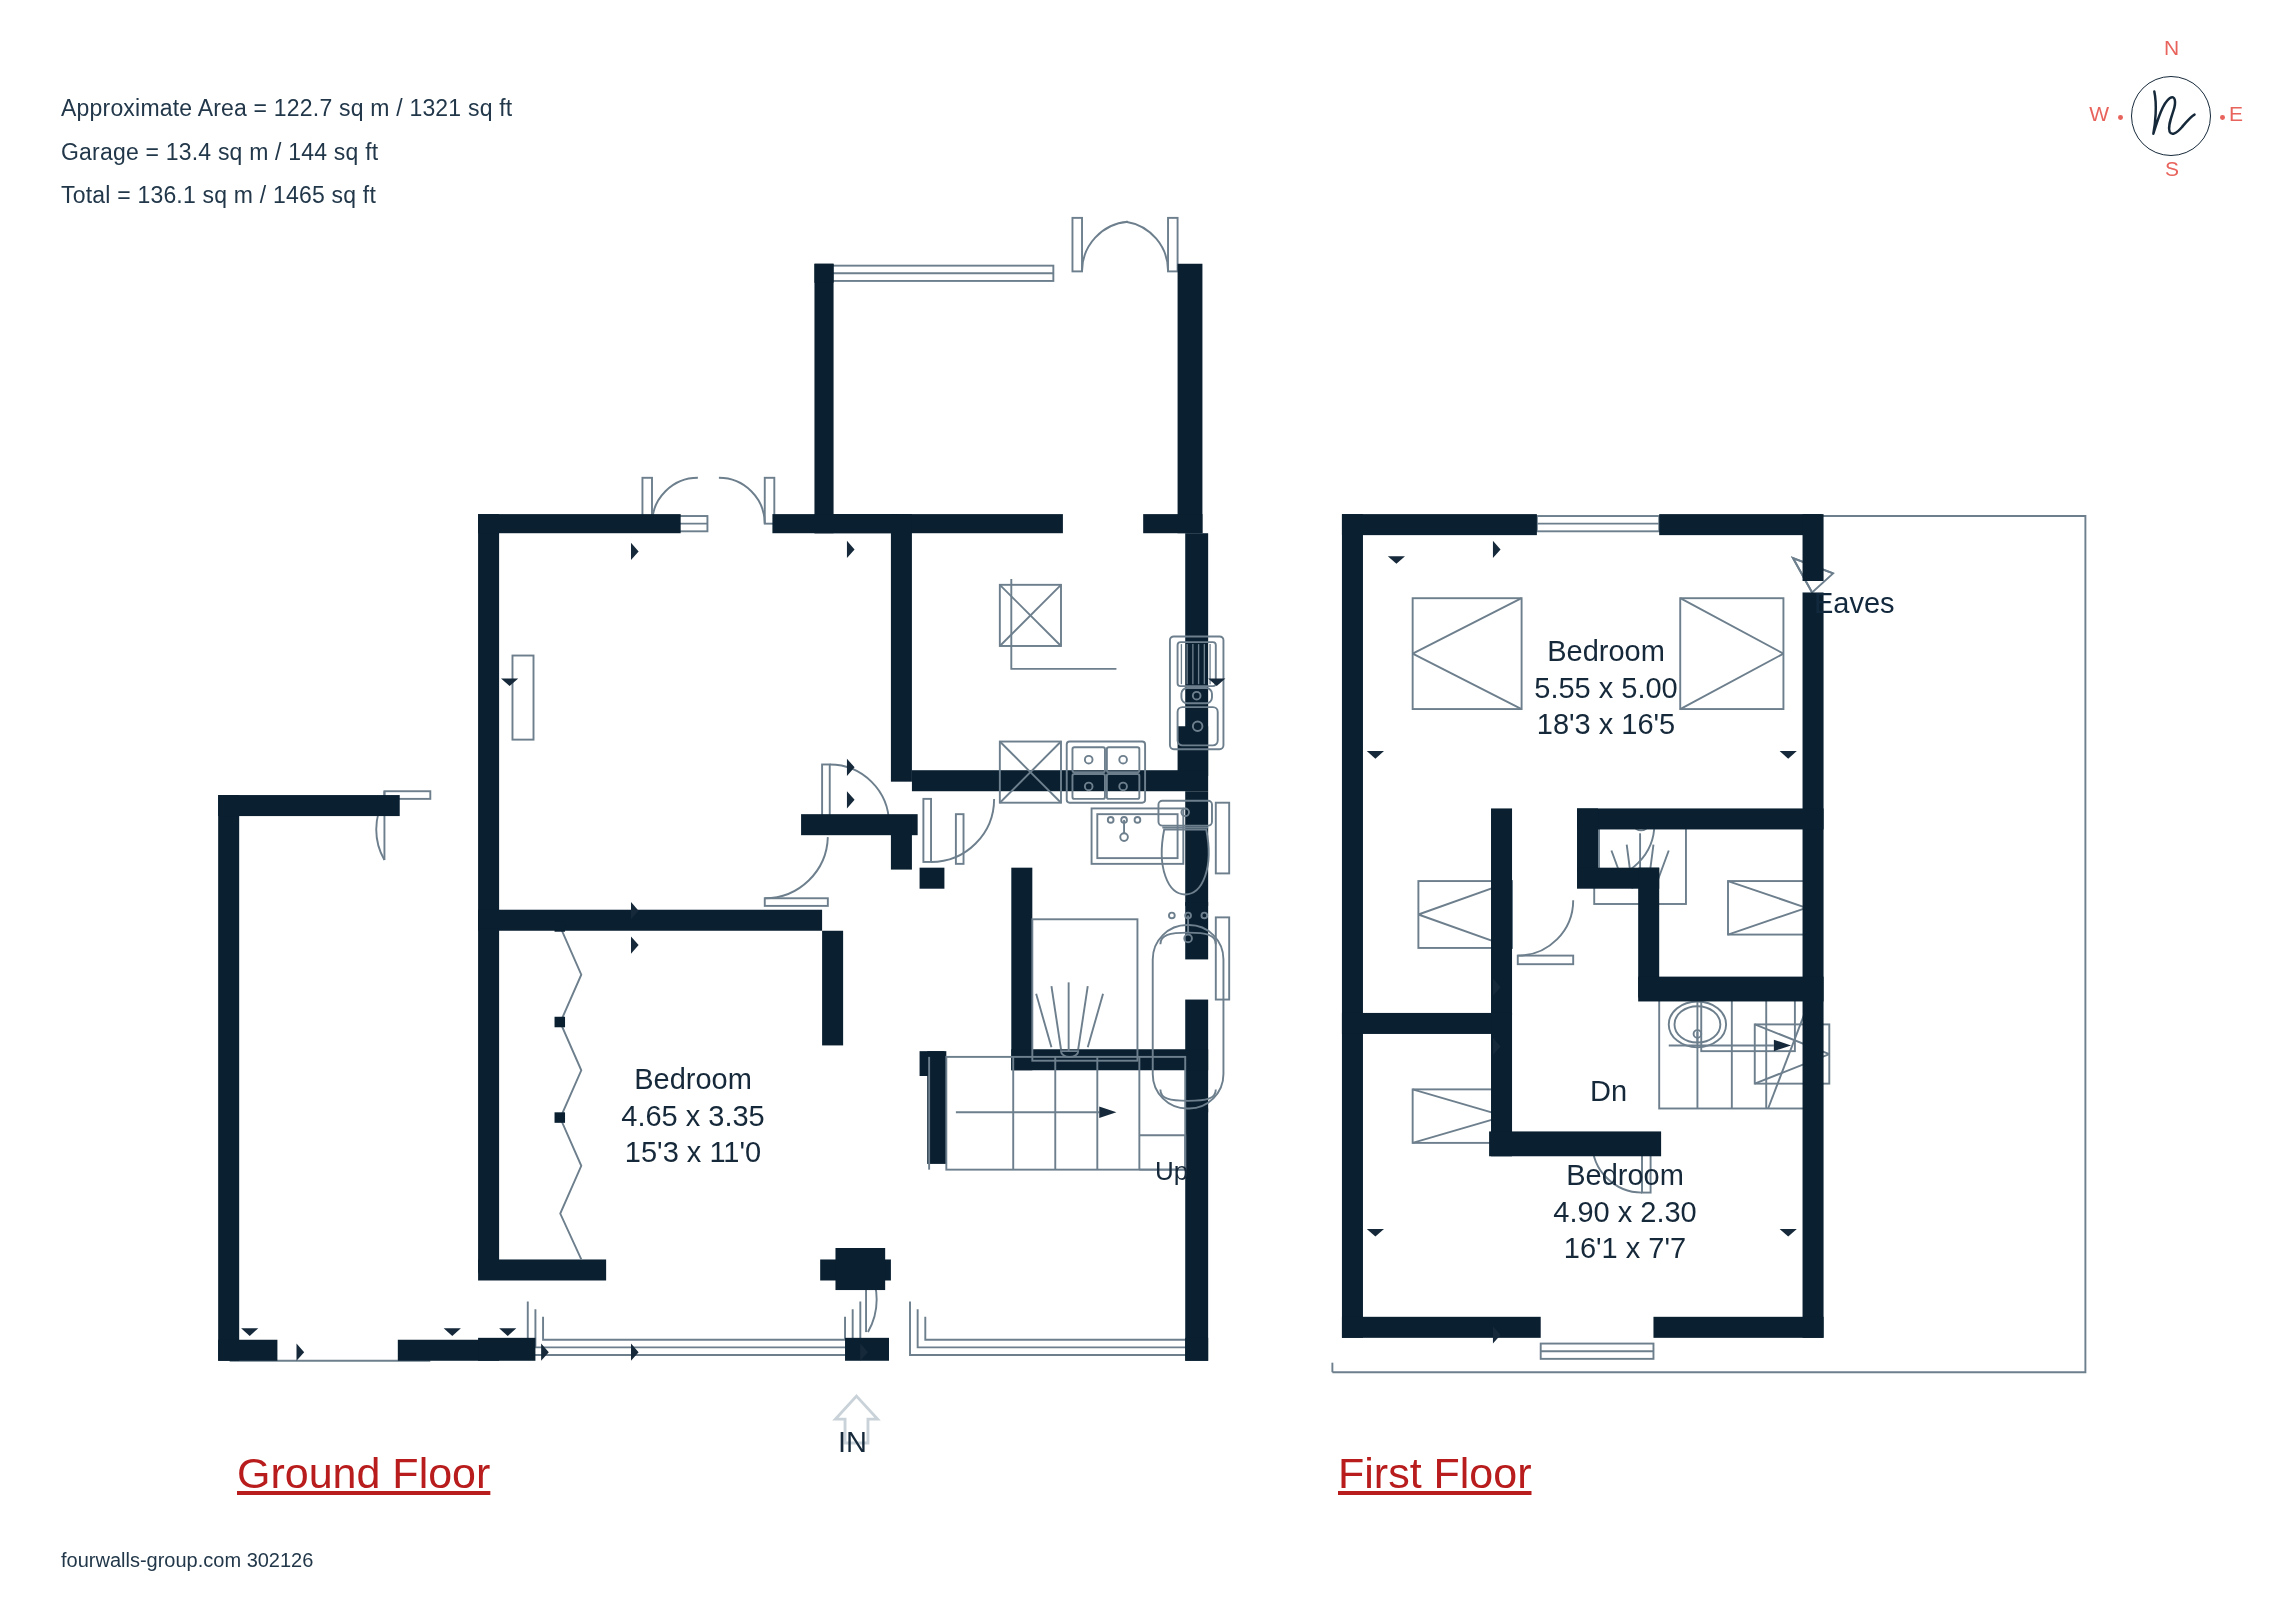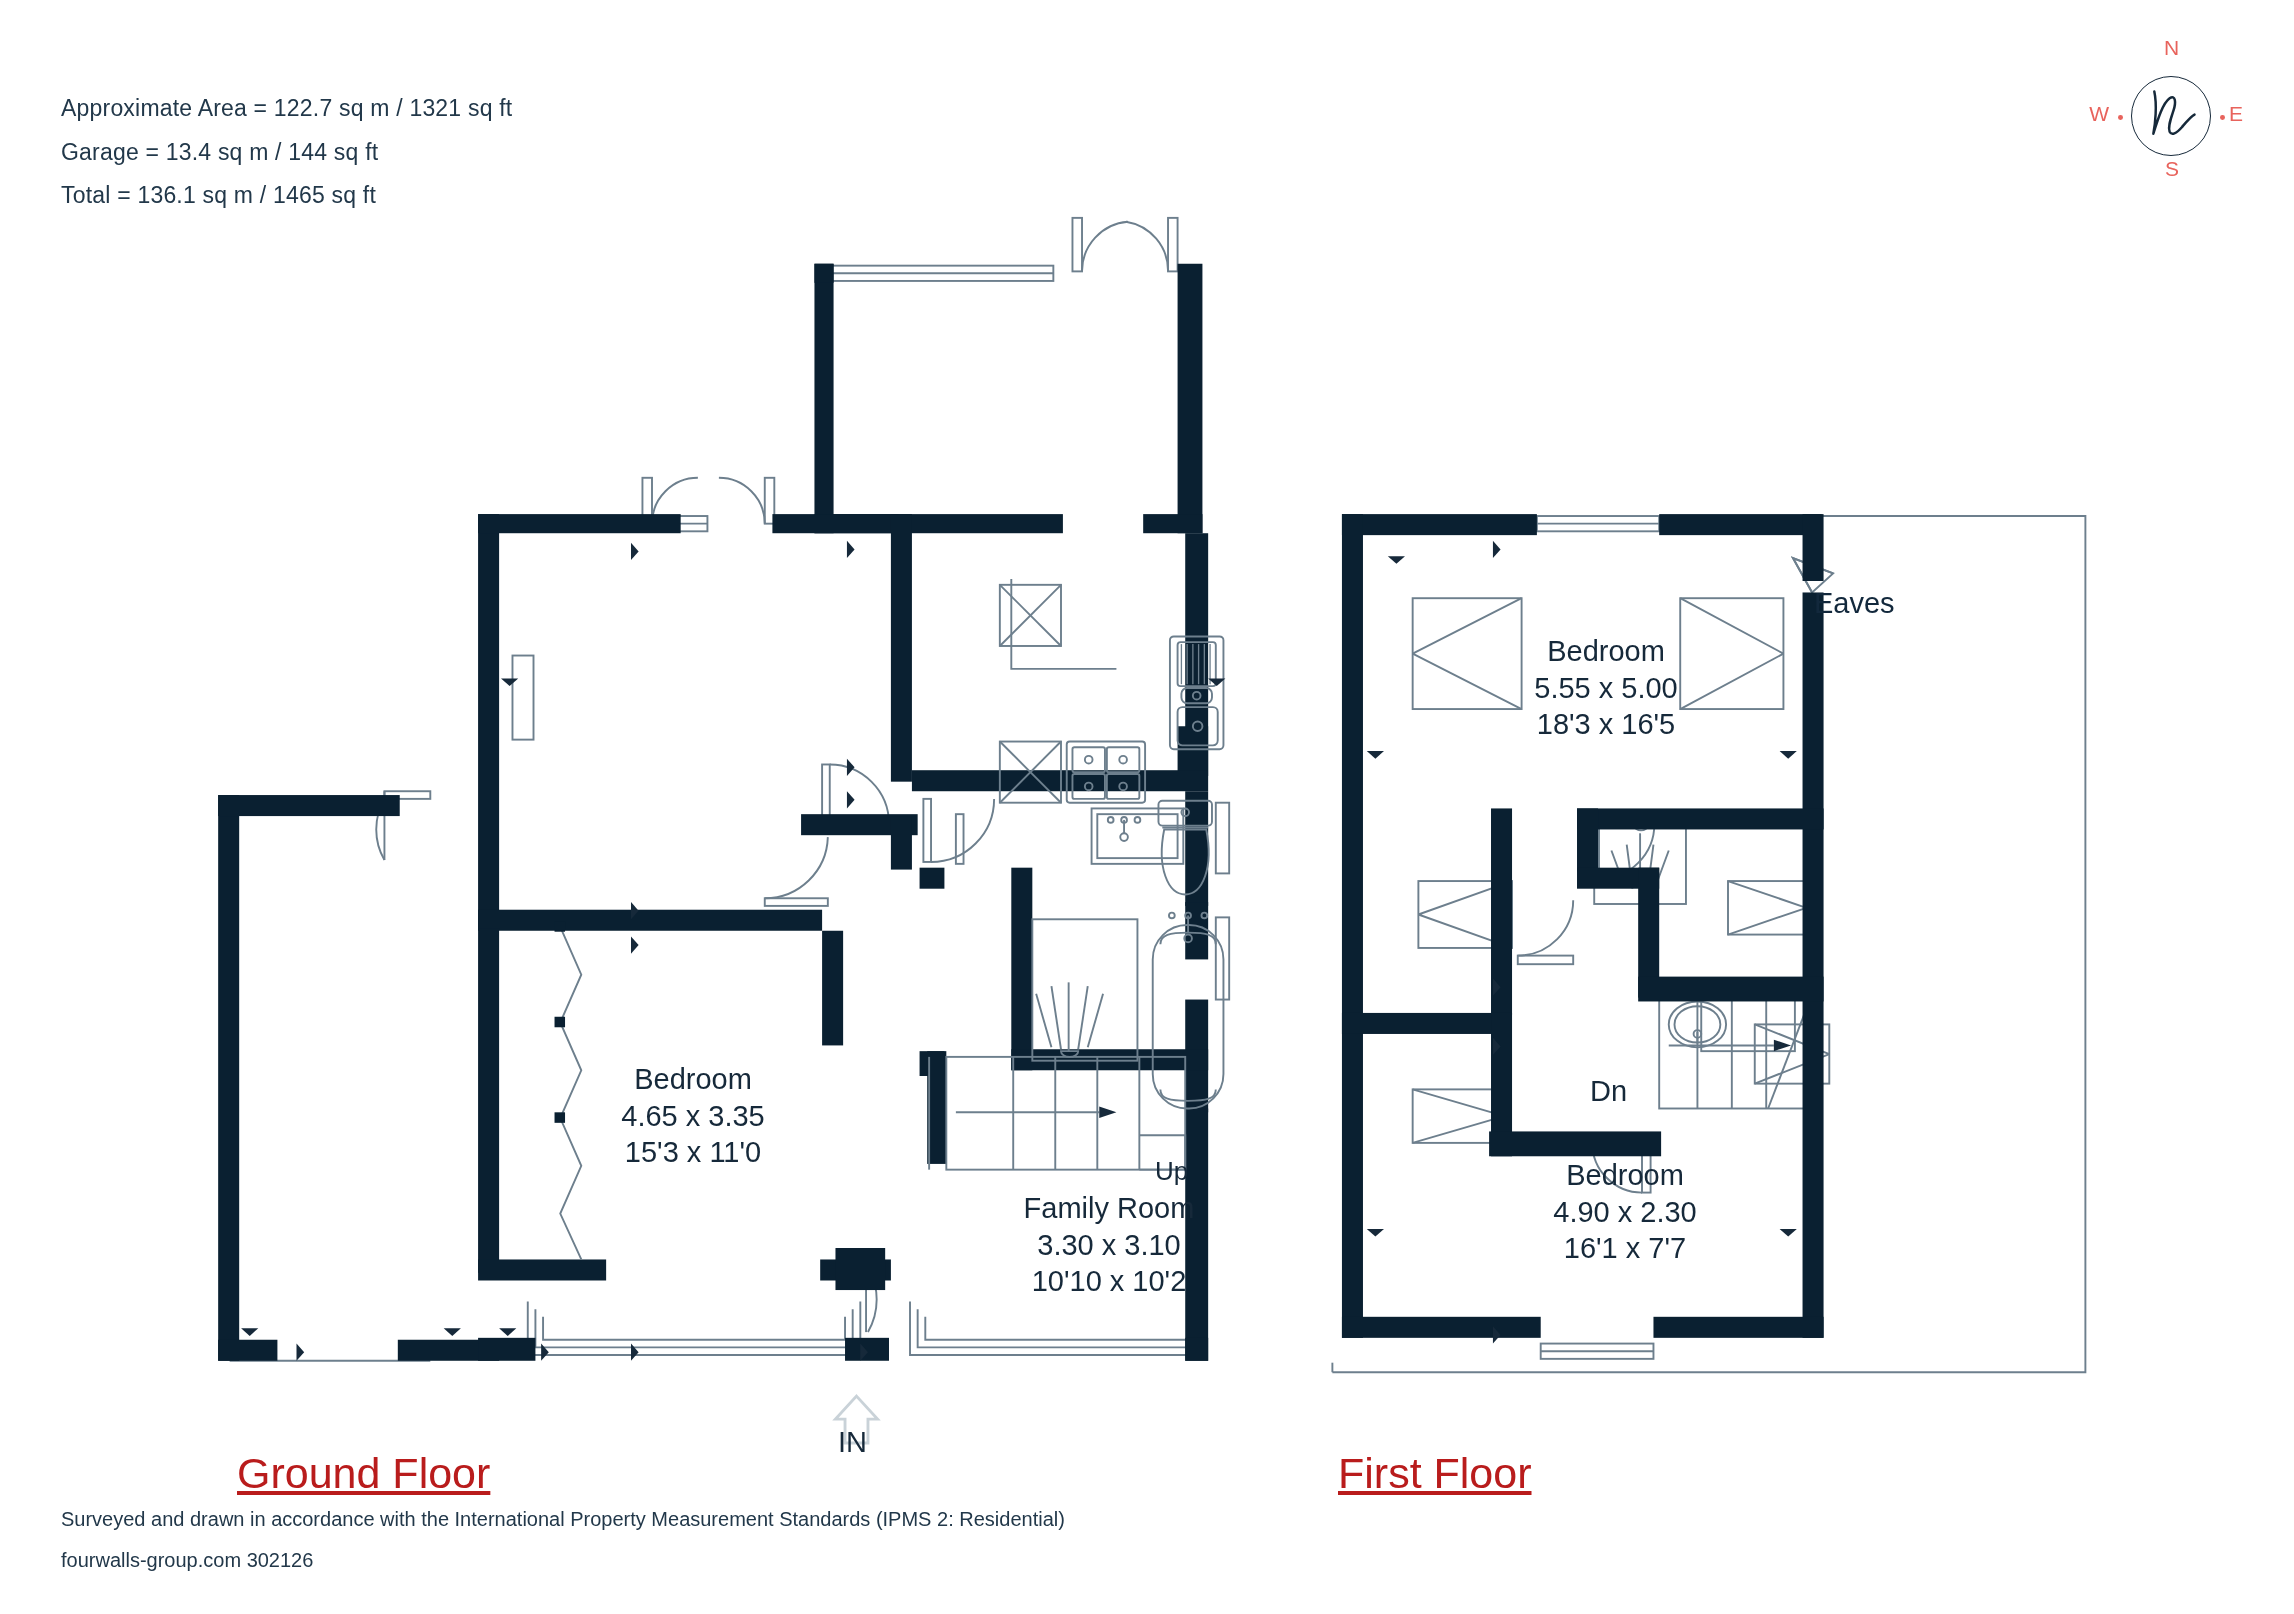--- a/index.html
+++ b/index.html
@@ -406,25 +406,20 @@
 
 
 
 
   <div class="rlabel" style="left:540px;top:1061px;width:306px;">
     <div class="nm">Bedroom</div>
     <div class="dm">4.65 x 3.35</div>
     <div class="dm">15'3 x 11'0</div>
   </div>
 
-  <div class="rlabel" style="left:956px;top:1190px;width:306px;">
-    <div class="nm">Family Room</div>
-    <div class="dm">3.30 x 3.10</div>
-    <div class="dm">10'10 x 10'2</div>
-  </div>
 
   <div class="rlabel small" style="left:1143px;top:1155px;width:57px;">Up</div>
   <div class="rlabel small" style="left:824px;top:1424px;width:57px;font-size:29px;">IN</div>
 
   <div class="rlabel" style="left:1453px;top:633px;width:306px;">
     <div class="nm">Bedroom</div>
     <div class="dm">5.55 x 5.00</div>
     <div class="dm">18'3 x 16'5</div>
   </div>
 
@@ -433,17 +428,16 @@
     <div class="dm">4.90 x 2.30</div>
     <div class="dm">16'1 x 7'7</div>
   </div>
 
   <div class="rlabel" style="left:1814px;top:585px;width:134px;text-align:left;font-size:29px;">Eaves</div>
   <div class="rlabel small" style="left:1575px;top:1073px;width:67px;font-size:29px;">Dn</div>
 
   <div class="floorttl" id="gf-title">Ground Floor</div>
   <div class="floorttl" id="ff-title">First Floor</div>
 
-  <div class="foot f1">Surveyed and drawn in accordance with the International Property Measurement Standards (IPMS 2: Residential)</div>
   <div class="foot f2">fourwalls-group.com 302126</div>
 
 </div>
 
 
 </body></html>

